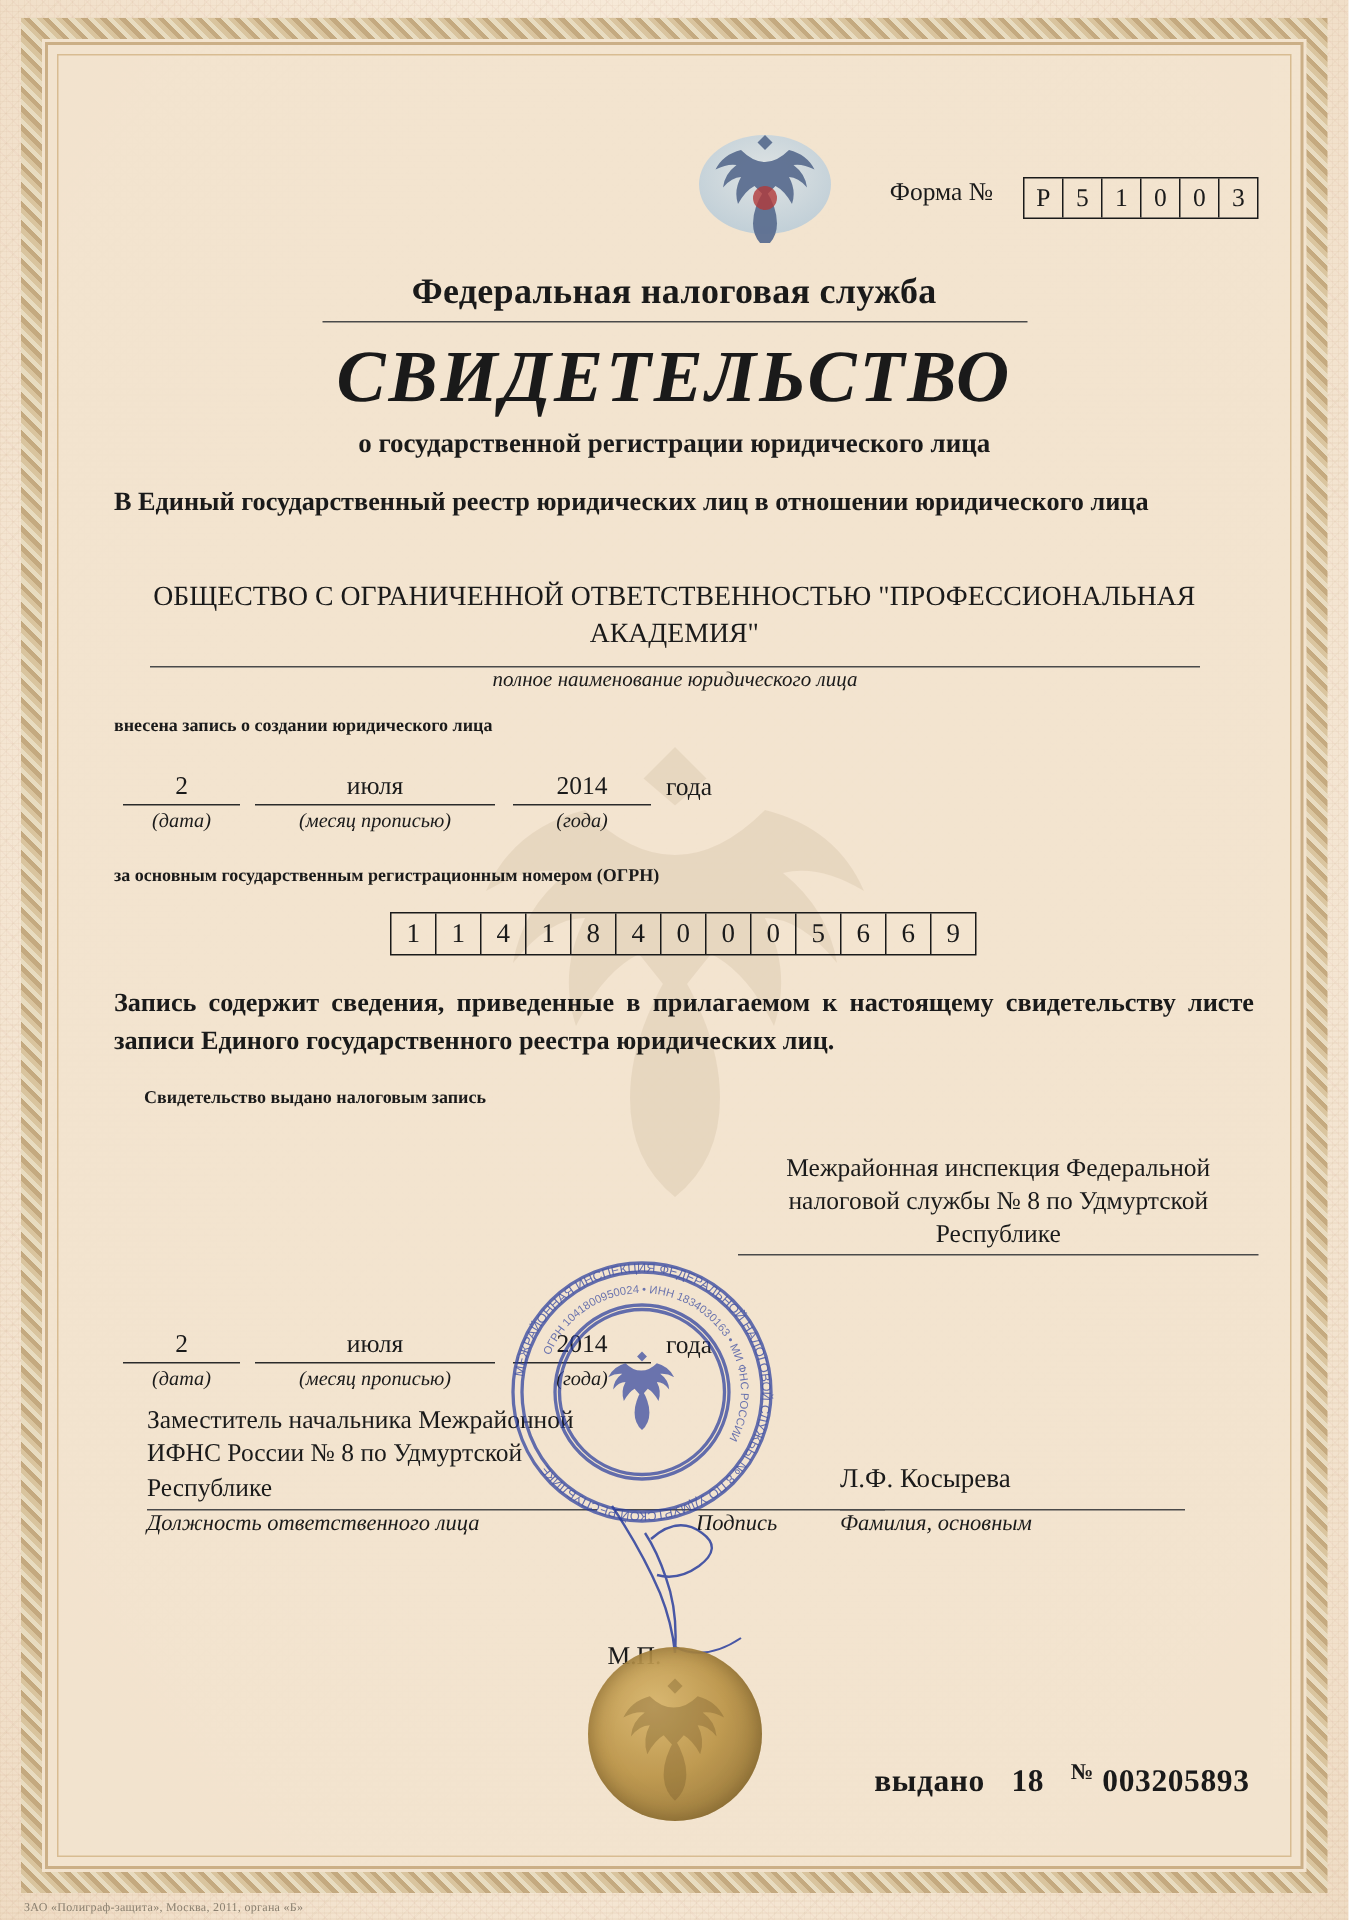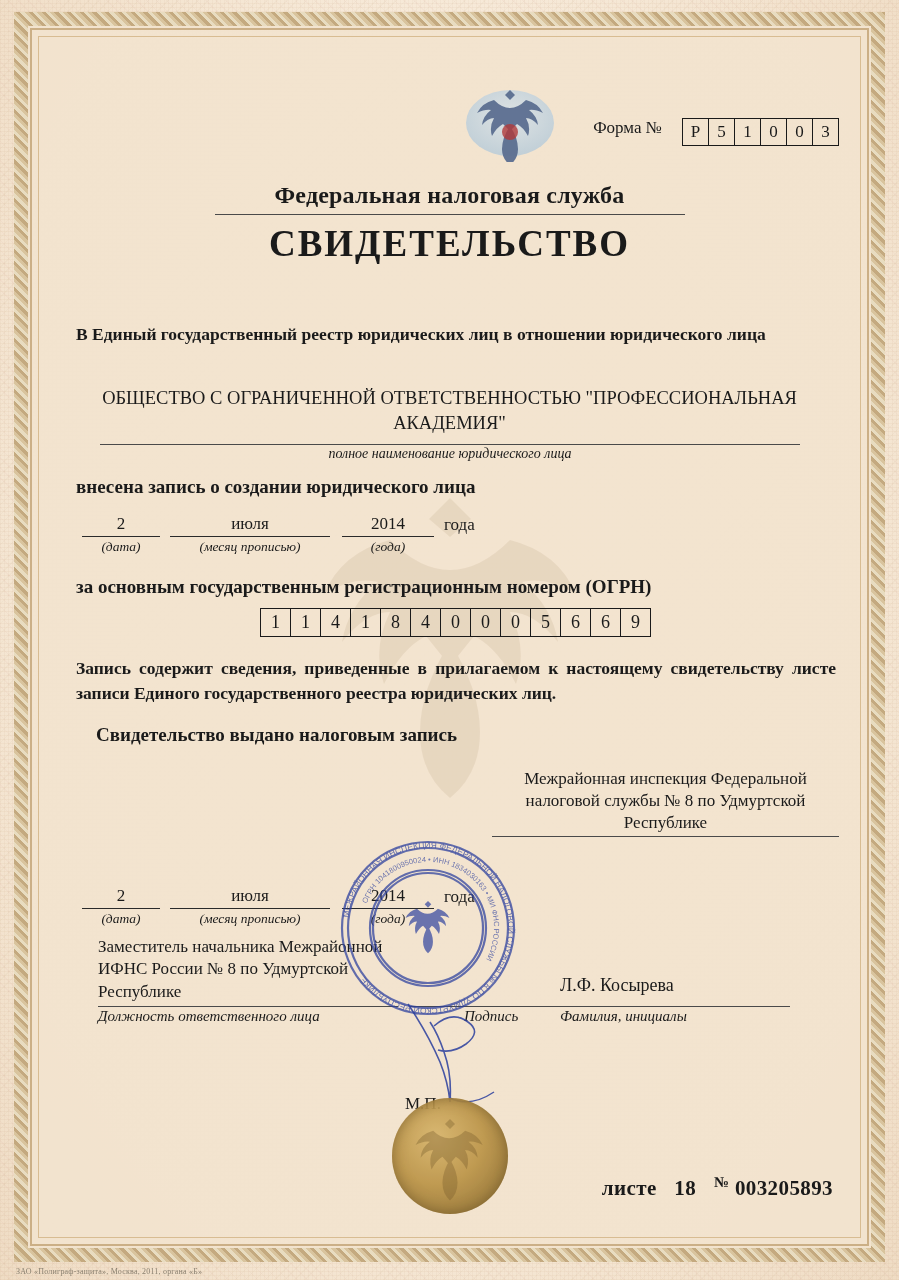--- a/index.html
+++ b/index.html
@@ -140,23 +140,24 @@
     height: 1px;
     background: #4a4a4a;
   }
 
   .big-title {
     position: absolute;
     top: 166px;
     left: 0;
     width: 779px;
     text-align: center;
-    font-size: 37px;
+    font-size: 49px;
     font-weight: bold;
     letter-spacing: 2px;
+    font-style: italic;
   }
   .subtitle {
     position: absolute;
     top: 229px;
     left: 0;
     width: 779px;
     text-align: center;
     font-size: 18px;
     font-weight: bold;
   }
@@ -184,21 +185,21 @@
   }
   .caption {
     position: absolute;
     font-style: italic;
     font-size: 14px;
     text-align: center;
   }
 
   .plain {
     position: absolute;
-    font-size: 19px;
+    font-size: 12px;
     font-weight: bold;
   }
 
   .field {
     position: absolute;
     text-align: center;
     font-size: 17px;
   }
   .field .val {
     display: block;
@@ -372,20 +373,21 @@
         <span class="cell">0</span>
         <span class="cell">0</span>
         <span class="cell">3</span>
       </span>
     </div>
 
     <div class="fns-title">Федеральная налоговая служба</div>
     <div class="rule" style="left:155px; top:158px; width:470px;"></div>
 
     <div class="big-title">СВИДЕТЕЛЬСТВО</div>
+    <div class="subtitle">о государственной регистрации юридического лица</div>
 
     <div class="para para-just" style="left:16px; top:266px; width:760px;">В Единый государственный реестр юридических лиц в отношении юридического лица</div>
 
     <div class="entity-name">ОБЩЕСТВО С ОГРАНИЧЕННОЙ ОТВЕТСТВЕННОСТЬЮ "ПРОФЕССИОНАЛЬНАЯ АКАДЕМИЯ"</div>
     <div class="rule" style="left:40px; top:388px; width:700px;"></div>
     <div class="caption" style="left:190px; top:390px; width:400px;">полное наименование юридического лица</div>
 
     <div class="plain" style="left:16px; top:420px;">внесена запись о создании юридического лица</div>
 
     <div class="field" style="left:22px; top:458px; width:78px;">
@@ -449,21 +451,21 @@
 
     <div class="sign-block" style="width:300px;">Заместитель начальника Межрайонной ИФНС России № 8 по Удмуртской Республике</div>
     <div class="rule" style="left:38px; top:950px; width:300px;"></div>
     <div class="sign-cap" style="left:38px; top:952px;">Должность ответственного лица</div>
 
     <div class="rule" style="left:350px; top:950px; width:180px;"></div>
     <div class="sign-cap" style="left:404px; top:952px;">Подпись</div>
 
     <div class="sign-block" style="left:500px; top:918px; font-size:18px;">Л.Ф. Косырева</div>
     <div class="rule" style="left:500px; top:950px; width:230px;"></div>
-    <div class="sign-cap" style="left:500px; top:952px;">Фамилия, инициалы</div>
+    <div class="sign-cap" style="left:500px; top:952px;">Фамилия, основным</div>
 
     <svg class="stamp" viewBox="0 0 200 200">
       <defs>
         <path id="circPathOuter" d="M100,100 m-80,0 a80,80 0 1,1 160,0 a80,80 0 1,1 -160,0"></path>
         <path id="circPathInner" d="M100,100 m-66,0 a66,66 0 1,1 132,0 a66,66 0 1,1 -132,0"></path>
       </defs>
       <g fill="none" stroke="#2b3f9e" stroke-width="2.2" opacity="0.85">
         <circle cx="100" cy="100" r="86"></circle>
         <circle cx="100" cy="100" r="80"></circle>
         <circle cx="100" cy="100" r="58"></circle>
@@ -494,21 +496,21 @@
       <svg class="seal-eagle" viewBox="0 0 100 110">
         <g fill="#6b4f1c">
           <path d="M50 6 l6 6 -6 6 -6-6z"></path>
           <path d="M30 20 q-15 4 -21 17 q9-5 17-4 q-10 7 -11 19 q7-9 15-9 q-6 11 -2 23 q6-11 13-15 l8 9 l8-9 q7 4 13 15 q4-12 -2-23 q8 0 15 9 q-1-12 -11-19 q8-1 17 4 q-6-13 -21-17 q-9 9 -19 9 q-10 0 -19-9z"></path>
           <path d="M50 54 q-9 15 -9 28 q0 13 9 21 q9-8 9-21 q0-13 -9-28z"></path>
         </g>
       </svg>
     </div>
 
     <div class="series">
-      <span>листе</span>
+      <span>выдано</span>
       <span style="margin-left:12px;">18</span>
       <span class="small" style="margin-left:12px;">№</span>
       <span>003205893</span>
     </div>
 
   </div>
 
   <div class="footer-print">ЗАО «Полиграф-защита», Москва, 2011, органа «Б»</div>
 </div>
 

